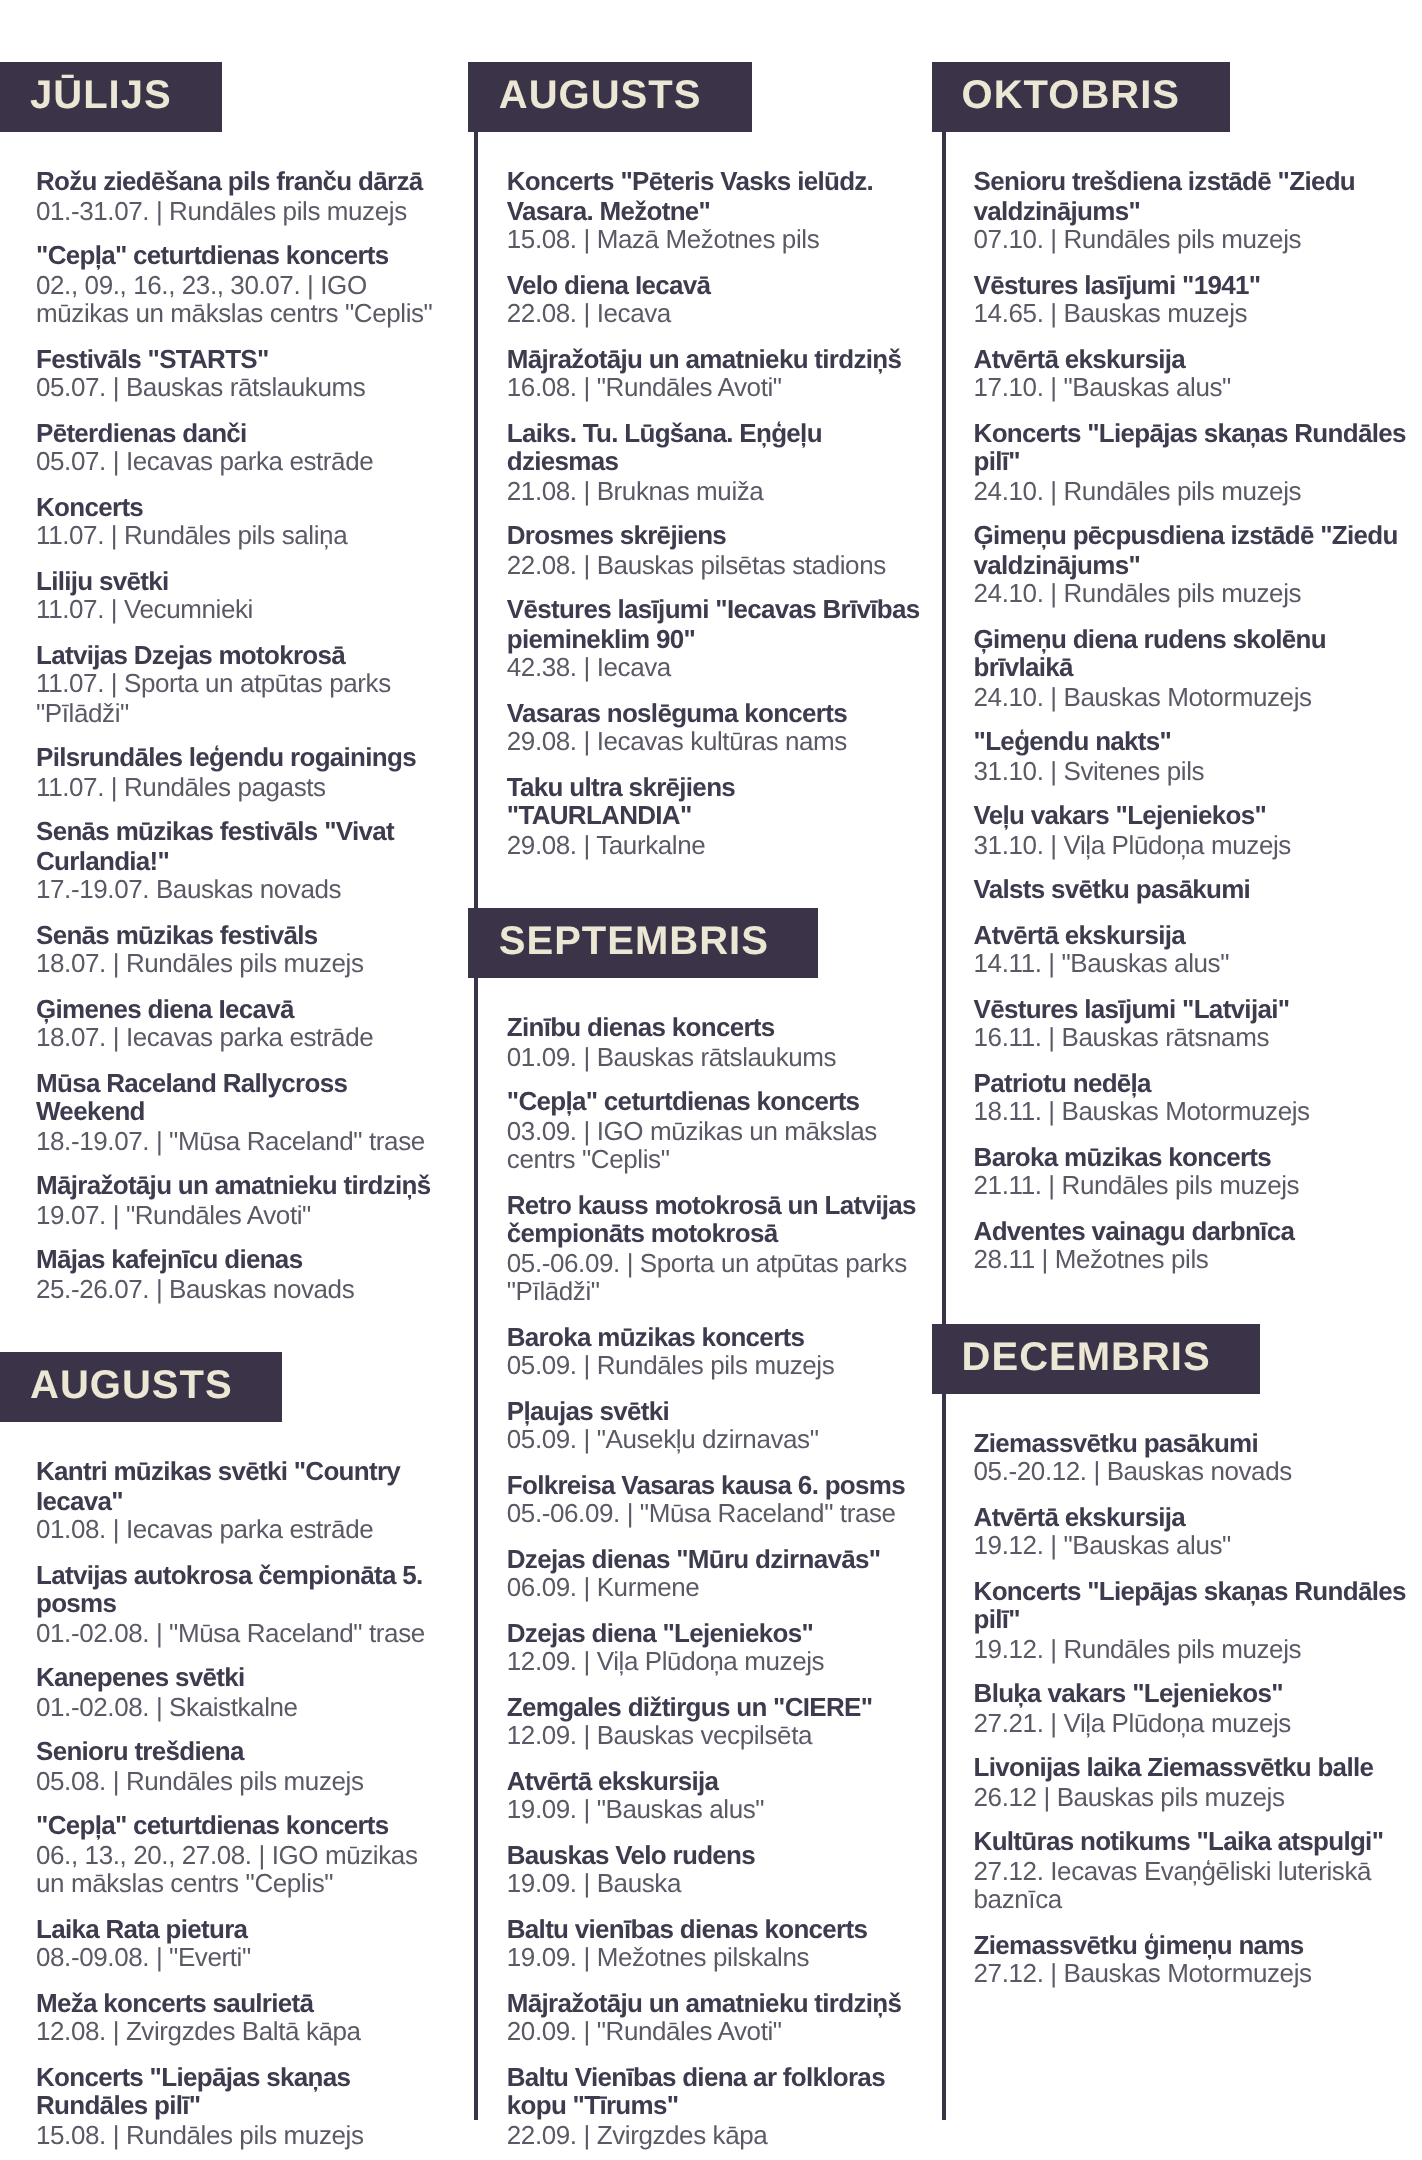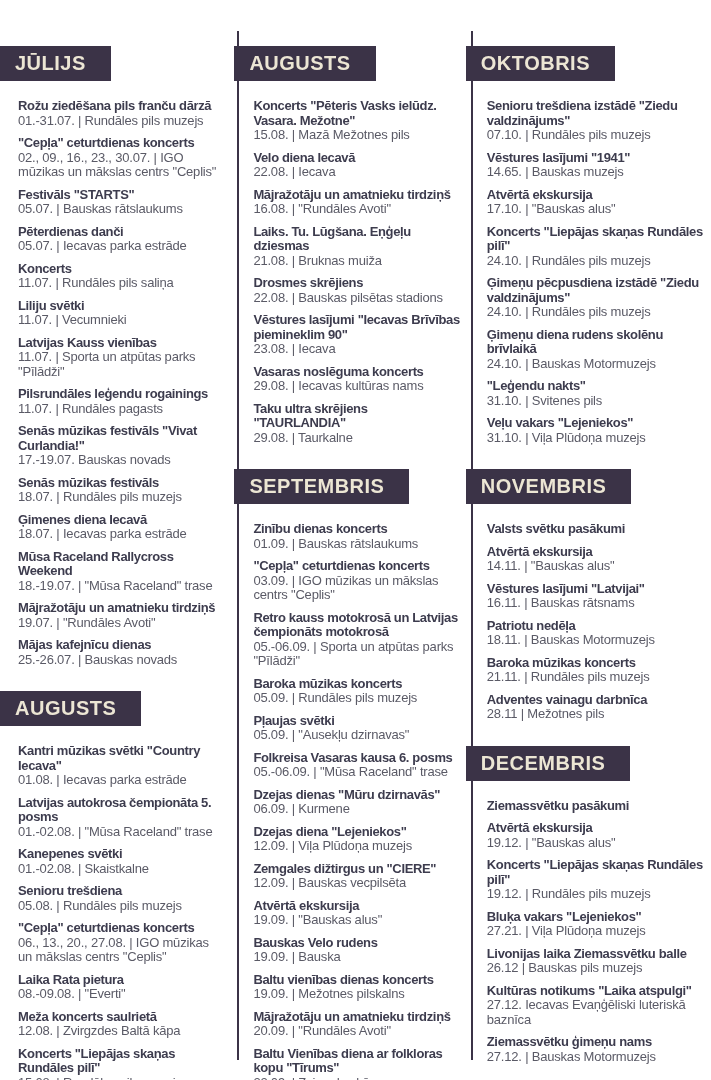--- a/index.html
+++ b/index.html
@@ -25,21 +25,21 @@
     top: 31px;
     width: 2px;
     height: 1029px;
     background: #3b3347;
     z-index: 1;
   }
   .divider.d1 { left: 237px; }
   .divider.d2 { left: 471px; }
   .col {
     box-sizing: border-box;
-    padding-top: 46px;
+    padding-top: 31px;
   }
   .col.c1 { width: 237px; padding-left: 18px; padding-right: 9px; }
   .col.c2 { width: 234px; padding-left: 19px; padding-right: 5px; }
   .col.c3 { width: 248px; padding-left: 21px; padding-right: 5px; }
   .month-badge {
     position: relative;
     z-index: 2;
     display: inline-block;
     background: #3b3347;
     color: #ece6d4;
@@ -87,21 +87,21 @@
         </div><div class="event">
           <div class="event-title">Pēterdienas danči</div>
           <div class="event-detail">05.07. | Iecavas parka estrāde</div>
         </div><div class="event">
           <div class="event-title">Koncerts</div>
           <div class="event-detail">11.07. | Rundāles pils saliņa</div>
         </div><div class="event">
           <div class="event-title">Liliju svētki</div>
           <div class="event-detail">11.07. | Vecumnieki</div>
         </div><div class="event">
-          <div class="event-title">Latvijas Kauss vienības</div>
+          <div class="event-title">Latvijas Dzejas motokrosā</div>
           <div class="event-detail">11.07. | Sporta un atpūtas parks "Pīlādži"</div>
         </div><div class="event">
           <div class="event-title">Pilsrundāles leģendu rogainings</div>
           <div class="event-detail">11.07. | Rundāles pagasts</div>
         </div><div class="event">
           <div class="event-title">Senās mūzikas festivāls "Vivat Curlandia!"</div>
           <div class="event-detail">17.-19.07. Bauskas novads</div>
         </div><div class="event">
           <div class="event-title">Senās mūzikas festivāls</div>
           <div class="event-detail">18.07. | Rundāles pils muzejs</div>
@@ -155,21 +155,21 @@
           <div class="event-title">Mājražotāju un amatnieku tirdziņš</div>
           <div class="event-detail">16.08. | "Rundāles Avoti"</div>
         </div><div class="event">
           <div class="event-title">Laiks. Tu. Lūgšana. Eņģeļu dziesmas</div>
           <div class="event-detail">21.08. | Bruknas muiža</div>
         </div><div class="event">
           <div class="event-title">Drosmes skrējiens</div>
           <div class="event-detail">22.08. | Bauskas pilsētas stadions</div>
         </div><div class="event">
           <div class="event-title">Vēstures lasījumi "Iecavas Brīvības piemineklim 90"</div>
-          <div class="event-detail">23.08. | Iecava</div>
+          <div class="event-detail">42.38. | Iecava</div>
         </div><div class="event">
           <div class="event-title">Vasaras noslēguma koncerts</div>
           <div class="event-detail">29.08. | Iecavas kultūras nams</div>
         </div><div class="event">
           <div class="event-title">Taku ultra skrējiens "TAURLANDIA"</div>
           <div class="event-detail">29.08. | Taurkalne</div>
         </div></div>
       <div class="section"><div class="month-badge">SEPTEMBRIS</div><div class="event">
           <div class="event-title">Zinību dienas koncerts</div>
           <div class="event-detail">01.09. | Bauskas rātslaukums</div>
@@ -235,40 +235,41 @@
         </div><div class="event">
           <div class="event-title">Ģimeņu diena rudens skolēnu brīvlaikā</div>
           <div class="event-detail">24.10. | Bauskas Motormuzejs</div>
         </div><div class="event">
           <div class="event-title">"Leģendu nakts"</div>
           <div class="event-detail">31.10. | Svitenes pils</div>
         </div><div class="event">
           <div class="event-title">Veļu vakars "Lejeniekos"</div>
           <div class="event-detail">31.10. | Viļa Plūdoņa muzejs</div>
         </div></div>
-      <div class="section"><div class="month-badge">NOVEMBRIS</div><div class="event">
+      <div class="section"><div class="event">
           <div class="event-title">Valsts svētku pasākumi</div>
         </div><div class="event">
           <div class="event-title">Atvērtā ekskursija</div>
           <div class="event-detail">14.11. | "Bauskas alus"</div>
         </div><div class="event">
           <div class="event-title">Vēstures lasījumi "Latvijai"</div>
           <div class="event-detail">16.11. | Bauskas rātsnams</div>
         </div><div class="event">
           <div class="event-title">Patriotu nedēļa</div>
           <div class="event-detail">18.11. | Bauskas Motormuzejs</div>
         </div><div class="event">
           <div class="event-title">Baroka mūzikas koncerts</div>
           <div class="event-detail">21.11. | Rundāles pils muzejs</div>
         </div><div class="event">
           <div class="event-title">Adventes vainagu darbnīca</div>
           <div class="event-detail">28.11 | Mežotnes pils</div>
         </div></div>
       <div class="section"><div class="month-badge">DECEMBRIS</div><div class="event">
           <div class="event-title">Ziemassvētku pasākumi</div>
+          <div class="event-detail">05.-20.12. | Bauskas novads</div>
         </div><div class="event">
           <div class="event-title">Atvērtā ekskursija</div>
           <div class="event-detail">19.12. | "Bauskas alus"</div>
         </div><div class="event">
           <div class="event-title">Koncerts "Liepājas skaņas Rundāles pilī"</div>
           <div class="event-detail">19.12. | Rundāles pils muzejs</div>
         </div><div class="event">
           <div class="event-title">Bluķa vakars "Lejeniekos"</div>
           <div class="event-detail">27.21. | Viļa Plūdoņa muzejs</div>
         </div><div class="event">

